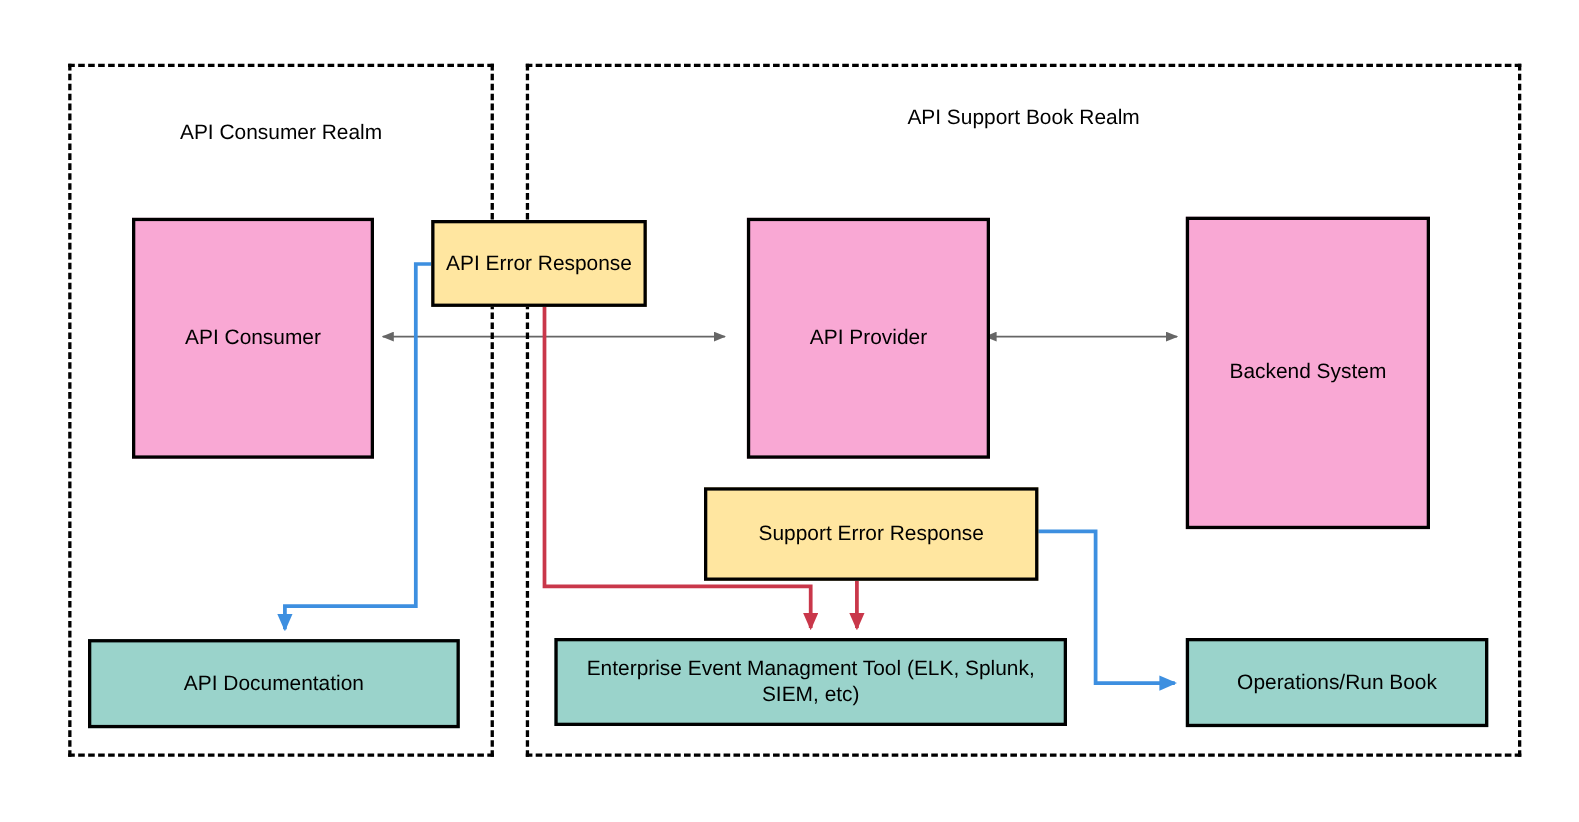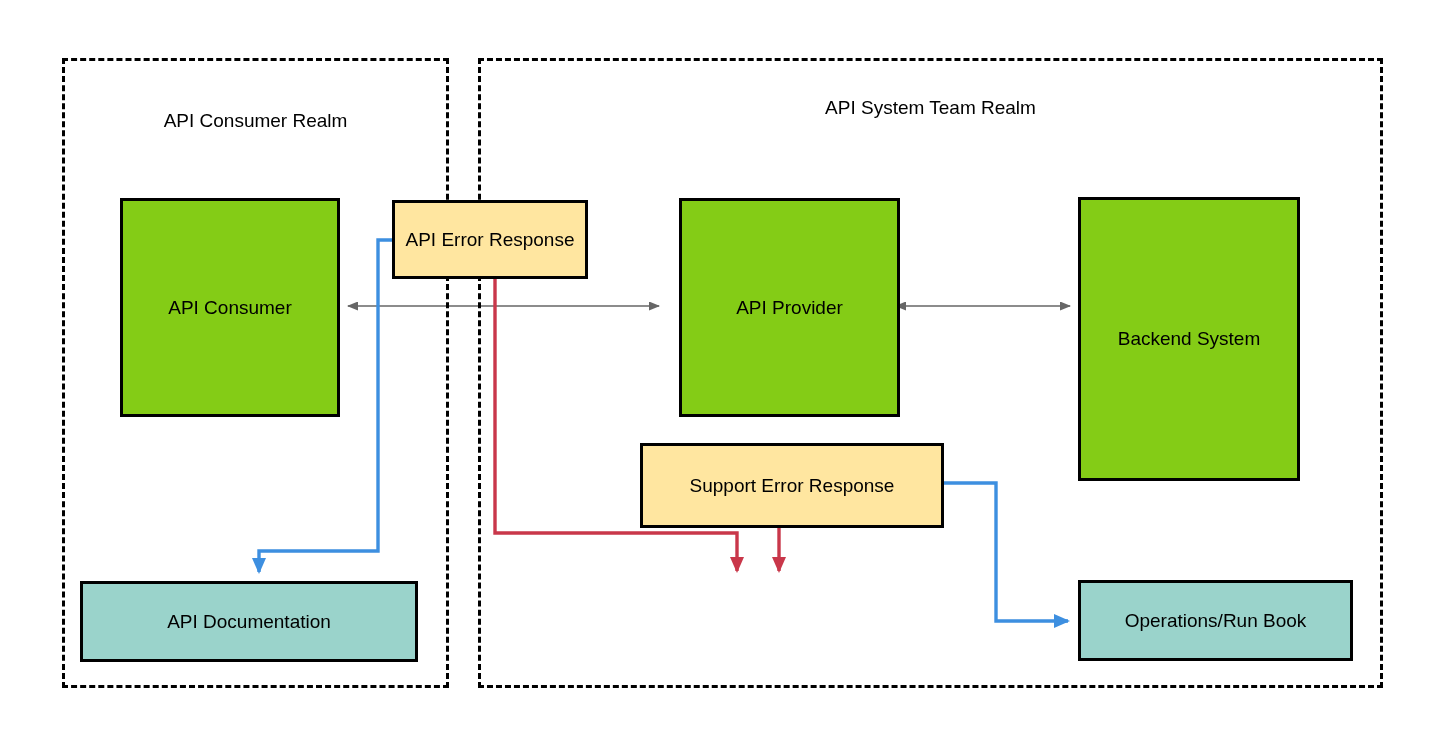--- a/index.html
+++ b/index.html
@@ -2,21 +2,21 @@
 <html><head>
 <meta charset="utf-8">
 <style>
   html,body{margin:0;padding:0;background:#ffffff;}
   body{width:1435px;height:747px;font-family:"Liberation Sans",sans-serif;overflow:hidden;}
   #stage{position:relative;width:1435px;height:747px;background:#ffffff;border-radius:20px;}
   #wires{position:absolute;left:0;top:0;width:1435px;height:747px;}
   .realm{position:absolute;border:3px dashed #000000;box-sizing:border-box;}
   .realm-title{position:absolute;text-align:center;font-size:19px;color:#000000;white-space:nowrap;}
   .node{position:absolute;box-sizing:border-box;border:3px solid #000000;display:flex;align-items:center;justify-content:center;text-align:center;line-height:1.22;color:#000000;}
-  .node.plain{background:#84cc16;font-size:19px;}
+  .node.plain{background:#f9a8d4;font-size:19px;}
   .node.note{background:#FFE6A0;font-size:19px;}
   .node.store{background:#9AD3CB;font-size:19px;}
   .node .lbl{display:block;padding:0 8px;}
 </style>
 </head>
 <body>
 
 <div id="stage">
 
   <svg id="wires" viewBox="0 0 1435 747" width="1435" height="747" xmlns="http://www.w3.org/2000/svg">
@@ -57,21 +57,21 @@
 
     <g>
       <path d="M916,483 L996,483 L996,621 L1068,621" fill="none" stroke="#3D8FE0" stroke-width="3.4" stroke-linejoin="miter" marker-end="url(#arrow-blue)"></path>
     </g>
   </svg>
 
   <div class="realm" style="left:62px;top:58px;width:387px;height:630px;"></div>
   <div class="realm-title" style="left:62px;top:110px;width:387px;">API Consumer Realm</div>
 
   <div class="realm" style="left:478px;top:58px;width:905px;height:630px;"></div>
-  <div class="realm-title" style="left:478px;top:97px;width:905px;">API System Team Realm</div>
+  <div class="realm-title" style="left:478px;top:97px;width:905px;">API Support Book Realm</div>
 
   <div class="node plain" style="left:120px;top:198px;width:220px;height:219px;">
     <span class="lbl">API Consumer</span>
   </div>
 
   <div class="node note" style="left:392px;top:200px;width:196px;height:79px;">
     <span class="lbl">API Error Response</span>
   </div>
 
   <div class="node plain" style="left:667px;top:198px;width:221px;height:219px;margin-left:12px;">
@@ -83,18 +83,21 @@
   </div>
 
   <div class="node note" style="left:640px;top:443px;width:304px;height:85px;">
     <span class="lbl">Support Error Response</span>
   </div>
 
   <div class="node store" style="left:80px;top:581px;width:338px;height:81px;">
     <span class="lbl">API Documentation</span>
   </div>
 
+  <div class="node store" style="left:504px;top:580px;width:466px;height:80px;">
+    <span class="lbl">Enterprise Event Managment Tool (ELK, Splunk, SIEM, etc)</span>
+  </div>
 
   <div class="node store" style="left:1078px;top:580px;width:275px;height:81px;">
     <span class="lbl">Operations/Run Book</span>
   </div>
 
 </div>
 
 </body></html>

